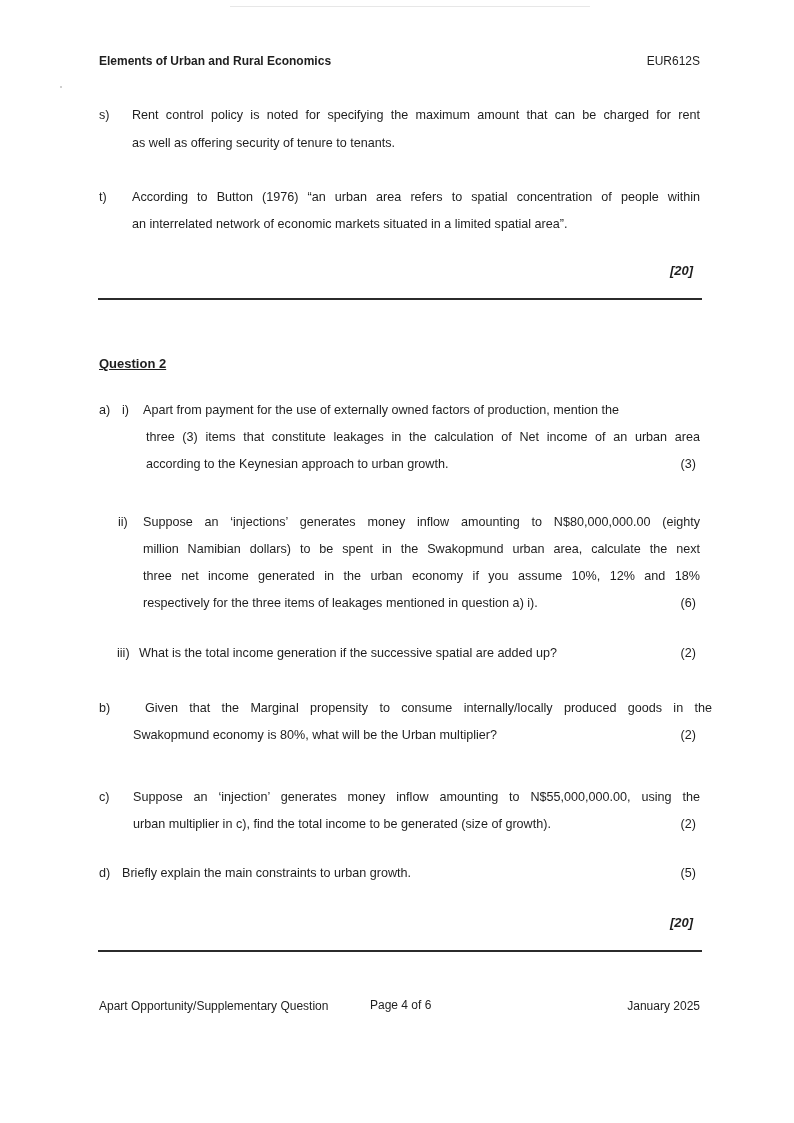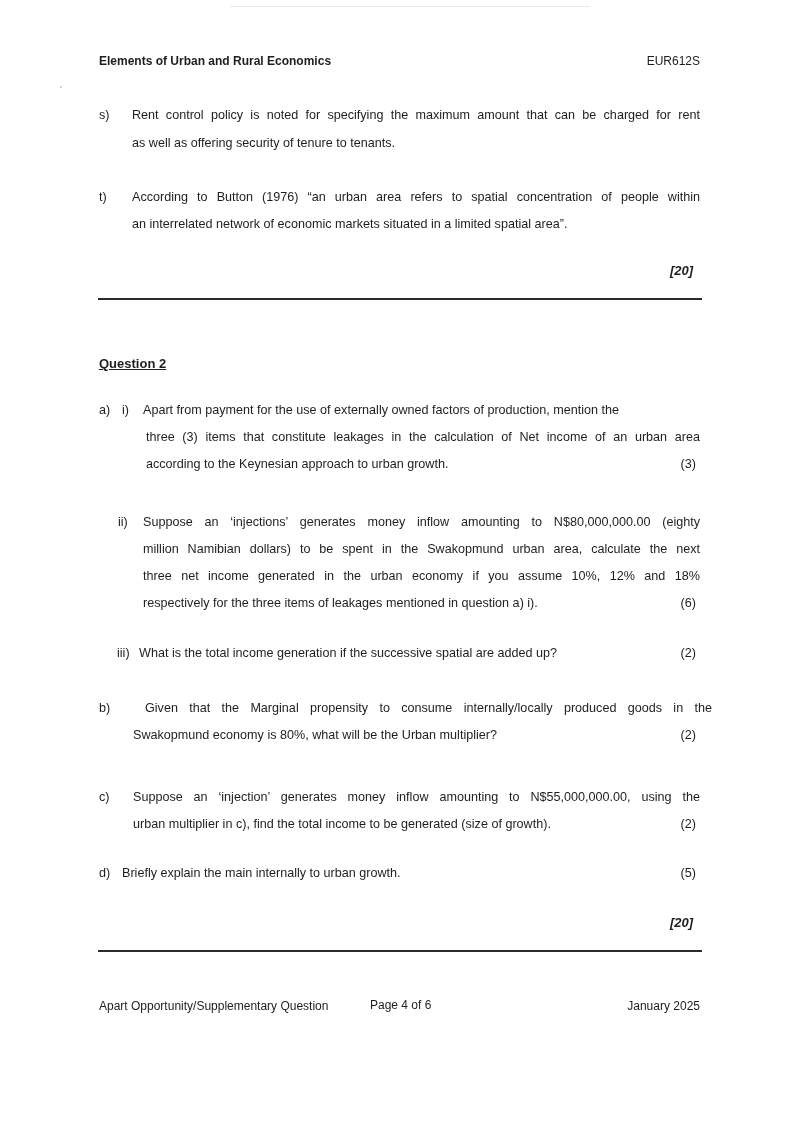--- a/index.html
+++ b/index.html
@@ -97,21 +97,21 @@
 
 <div>
   <div class="label" style="left:99px; top:790px;">c)</div>
   <div class="line just" style="left:133px; top:790px; width:567px;">Suppose an ‘injection’ generates money inflow amounting to N$55,000,000.00, using the</div>
   <div class="line" style="left:133px; top:817px;">urban multiplier in c), find the total income to be generated (size of growth).</div>
   <div class="marks" style="right:98px; top:817px;">(2)</div>
 </div>
 
 <div>
   <div class="label" style="left:99px; top:866px;">d)</div>
-  <div class="line" style="left:122px; top:866px;">Briefly explain the main internally to urban growth.</div>
+  <div class="line" style="left:122px; top:866px;">Briefly explain the main constraints to urban growth.</div>
   <div class="marks" style="right:98px; top:866px;">(5)</div>
 </div>
 
 <div class="total" style="right:101px; top:915px;">[20]</div>
 <div class="rule" style="top:950px;"></div>
 
 <div class="abs hdr" style="left:99px; top:999px;">Apart Opportunity/Supplementary Question</div>
 <div class="abs hdr" style="left:370px; top:998px;">Page 4 of 6</div>
 <div class="abs hdr" style="right:94px; top:999px;">January 2025</div>
 

